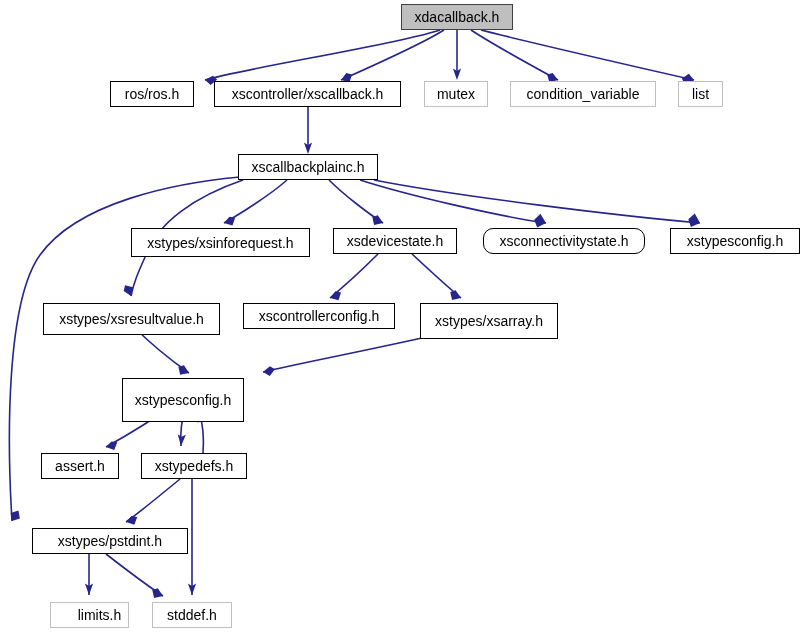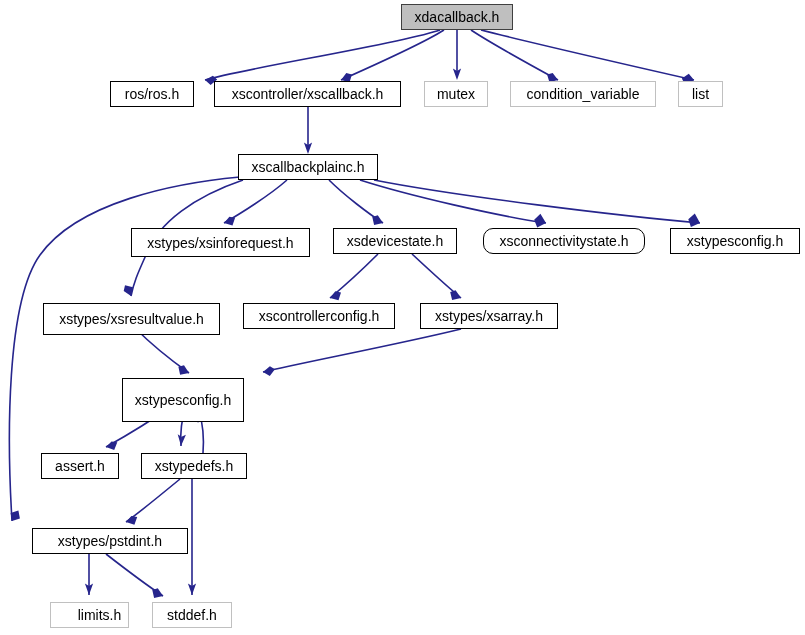--- a/index.html
+++ b/index.html
@@ -147,21 +147,21 @@
       </div>
       <div class="node-box kind-project" style="left: 670px; top: 228px; width: 130px; height: 26px;">
         <span class="node-label">xstypesconfig.h</span>
       </div>
       <div class="node-box kind-project" style="left: 43px; top: 303px; width: 177px; height: 32px;">
         <span class="node-label">xstypes/xsresultvalue.h</span>
       </div>
       <div class="node-box kind-project" style="left: 243px; top: 303px; width: 152px; height: 26px;">
         <span class="node-label">xscontrollerconfig.h</span>
       </div>
-      <div class="node-box kind-project" style="left: 420px; top: 303px; width: 138px; height: 26px;">
+      <div class="node-box kind-project" style="left: 420px; top: 303px; width: 138px; height: 36px;">
         <span class="node-label">xstypes/xsarray.h</span>
       </div>
       <div class="node-box kind-project" style="left: 122px; top: 378px; width: 122px; height: 44px;">
         <span class="node-label">xstypesconfig.h</span>
       </div>
       <div class="node-box kind-project" style="left: 41px; top: 453px; width: 78px; height: 26px;">
         <span class="node-label">assert.h</span>
       </div>
       <div class="node-box kind-project" style="left: 141px; top: 453px; width: 106px; height: 26px;">
         <span class="node-label">xstypedefs.h</span>

